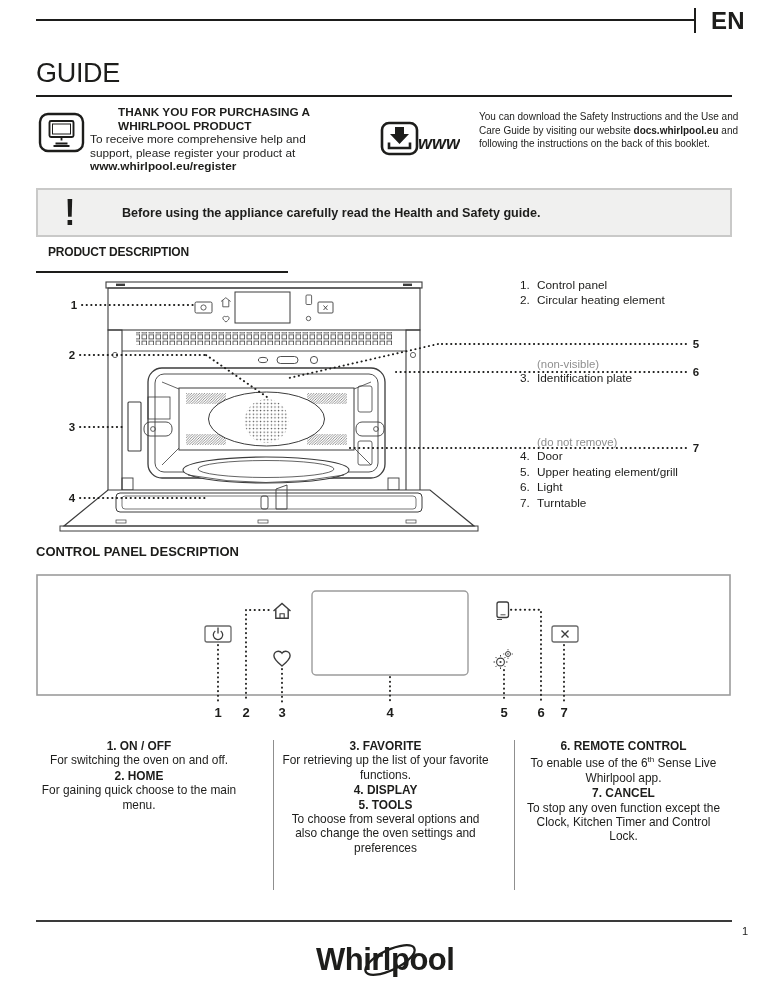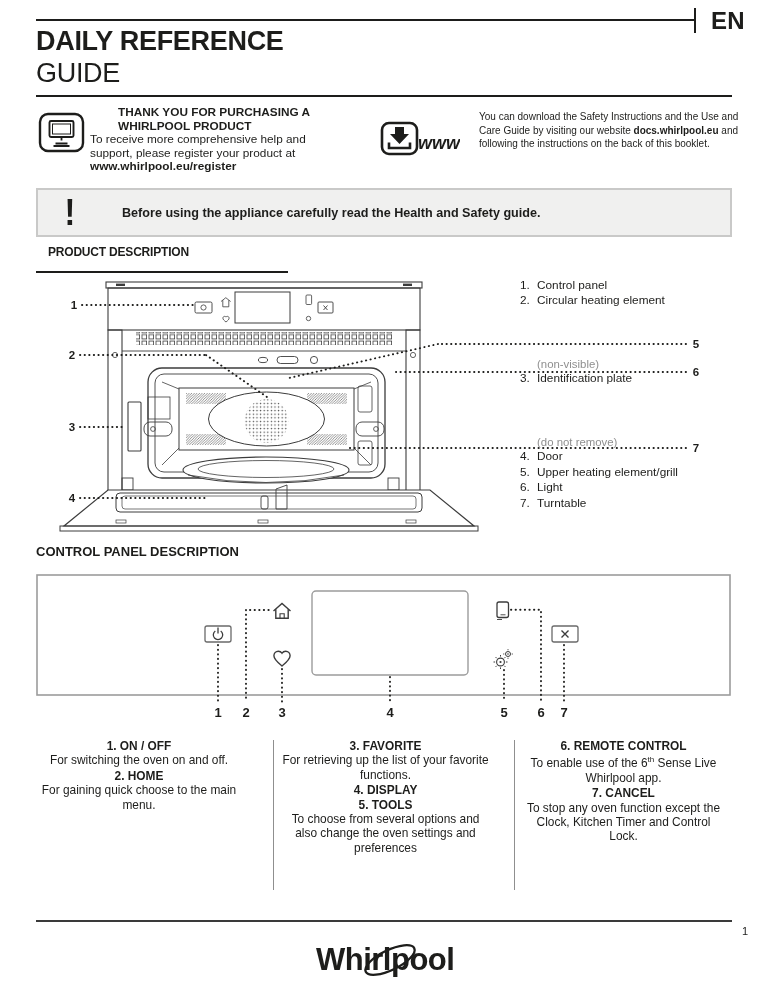--- a/index.html
+++ b/index.html
@@ -68,21 +68,20 @@
   svg .num2 { font-size:13px; font-weight:bold; text-anchor:middle; }
 </style>
 </head>
 <body>
 
 <div class="page">
 
   <div class="hrule"></div>
   <div class="htick"></div>
   <div class="lang">EN</div>
-  <div class="title1">DAILY REFERENCE</div>
   <div class="title2">GUIDE</div>
   <div class="hrule2"></div>
 
   <div class="reg-icon">
     <svg width="48" height="42" viewBox="0 0 48 42">
       <g fill="none" stroke="#1d1d1b">
         <rect x="2" y="2" width="43" height="37" rx="8" stroke-width="2.4"></rect>
         <rect x="11.5" y="9" width="24" height="16" rx="1.5" stroke-width="1.9"></rect>
         <rect x="14.5" y="12" width="18" height="10" stroke-width="1"></rect>
         <line x1="23.5" y1="25" x2="23.5" y2="28.5" stroke-width="1.8"></line>

